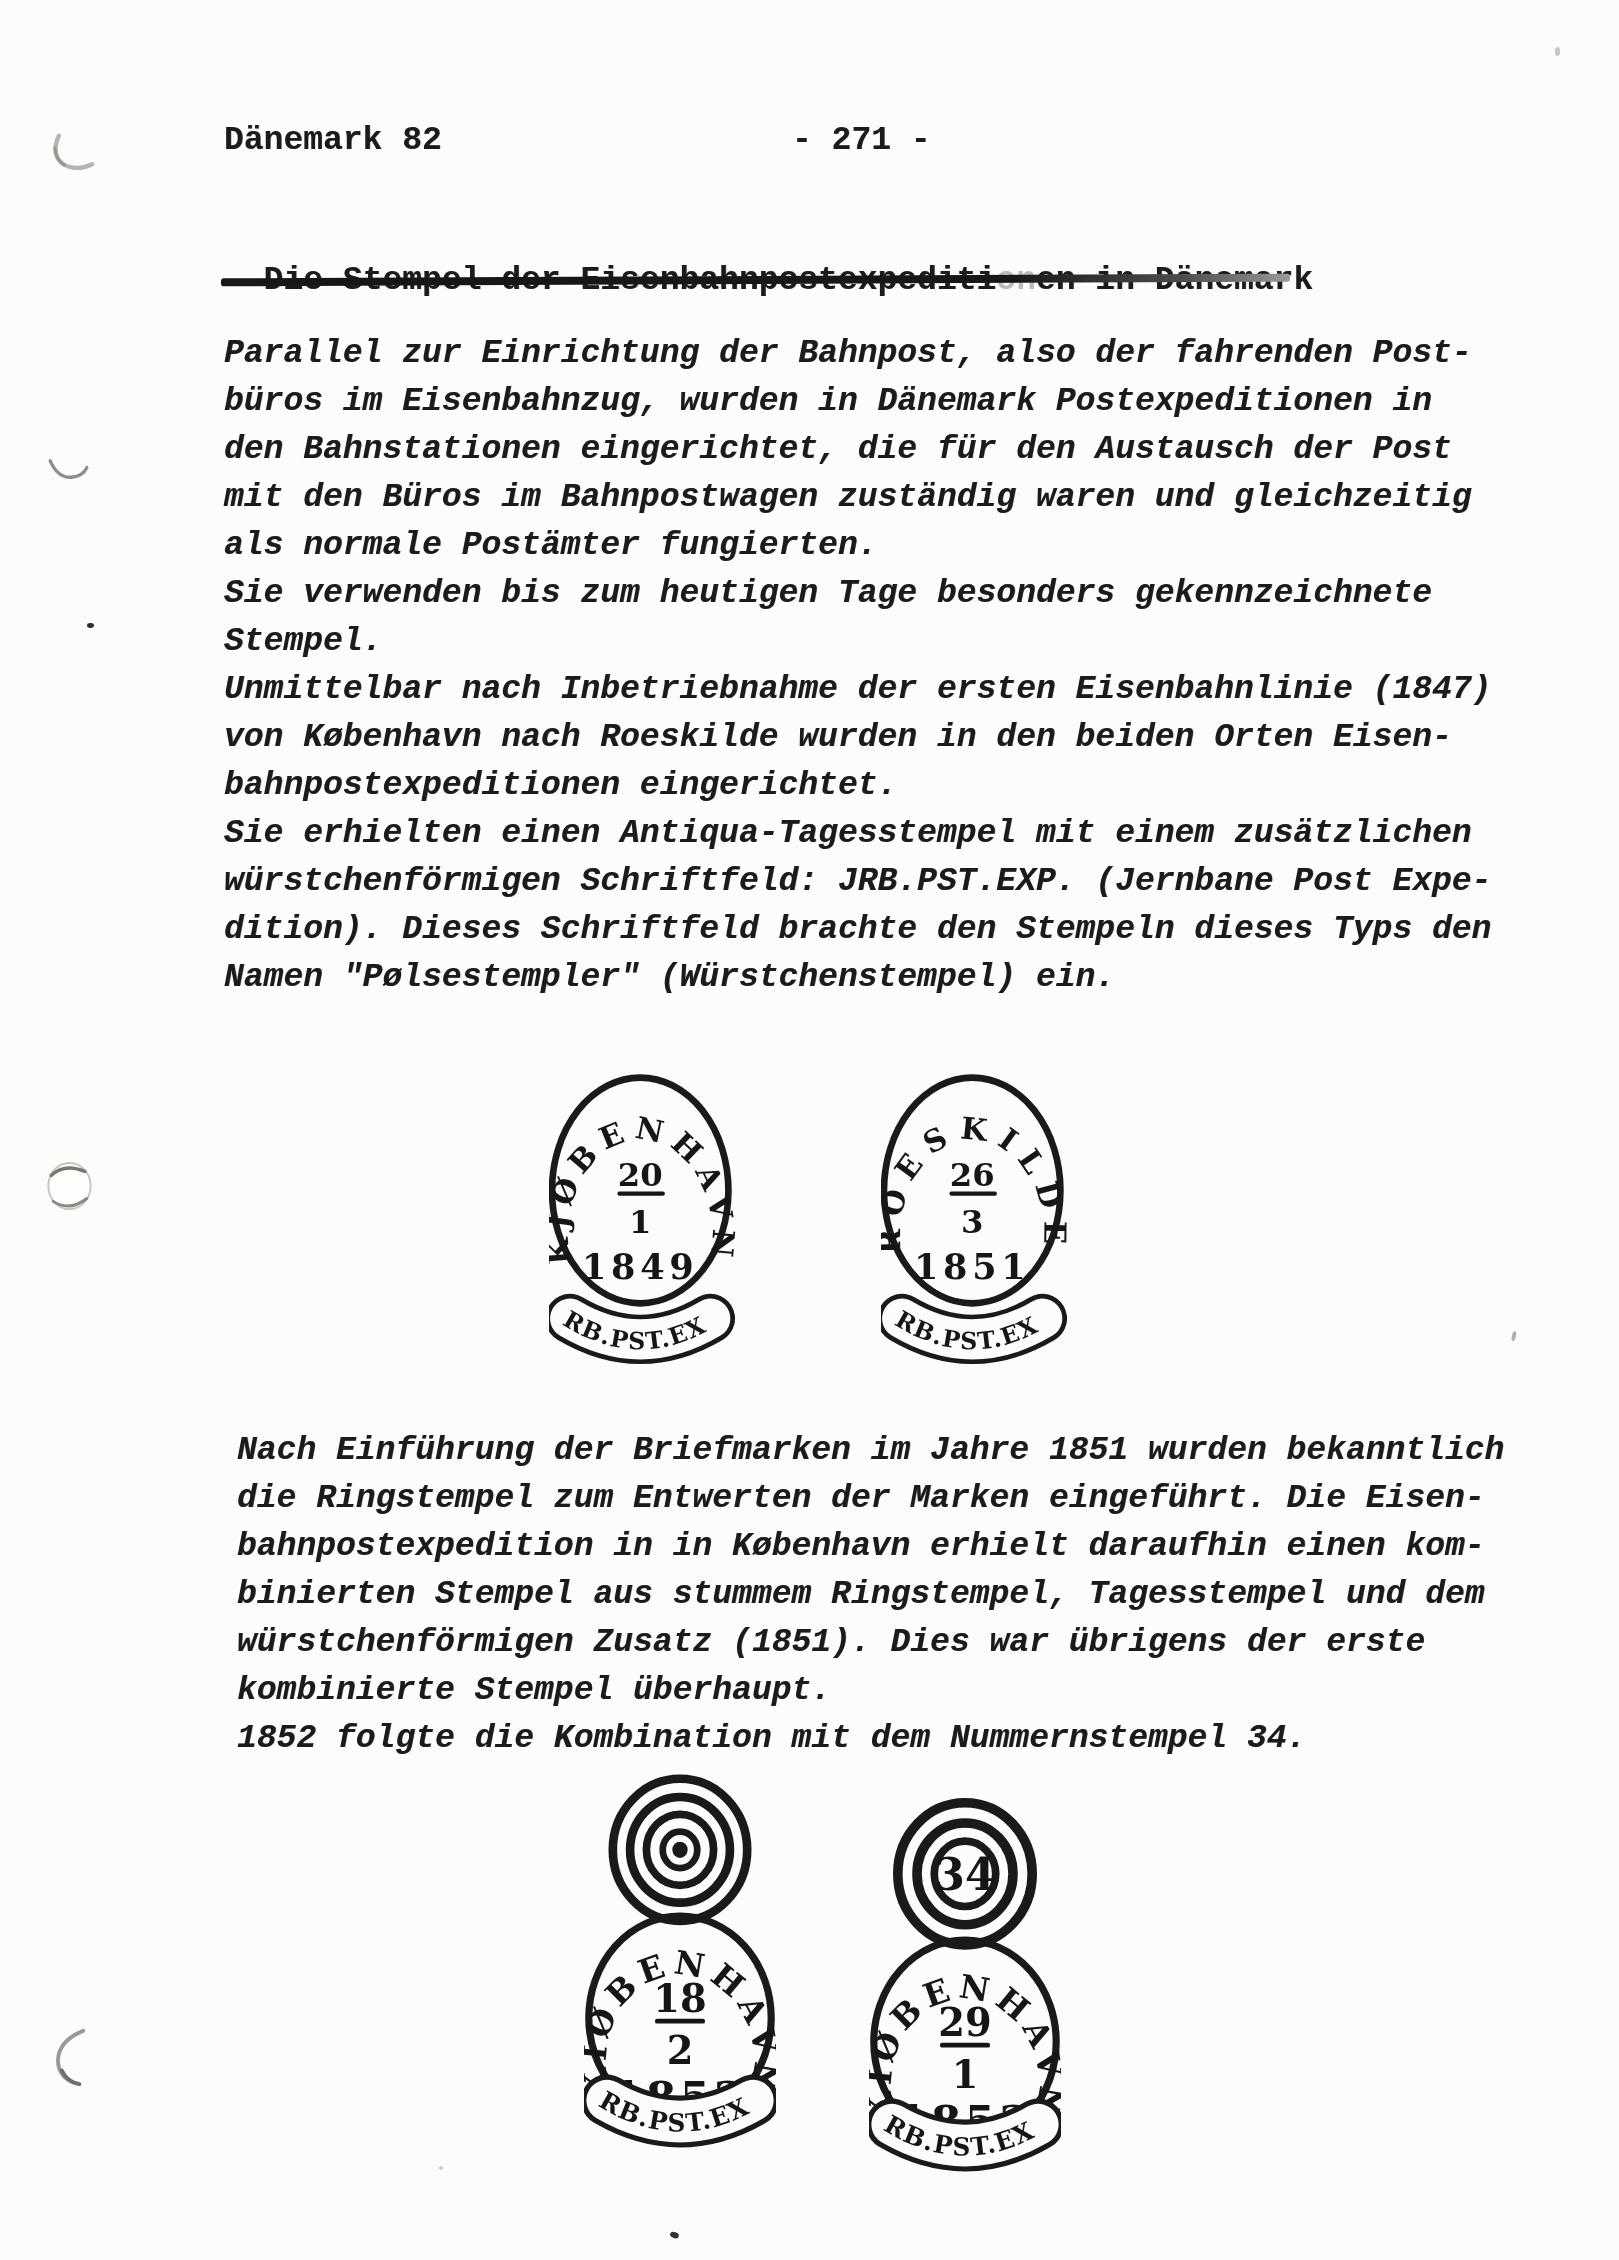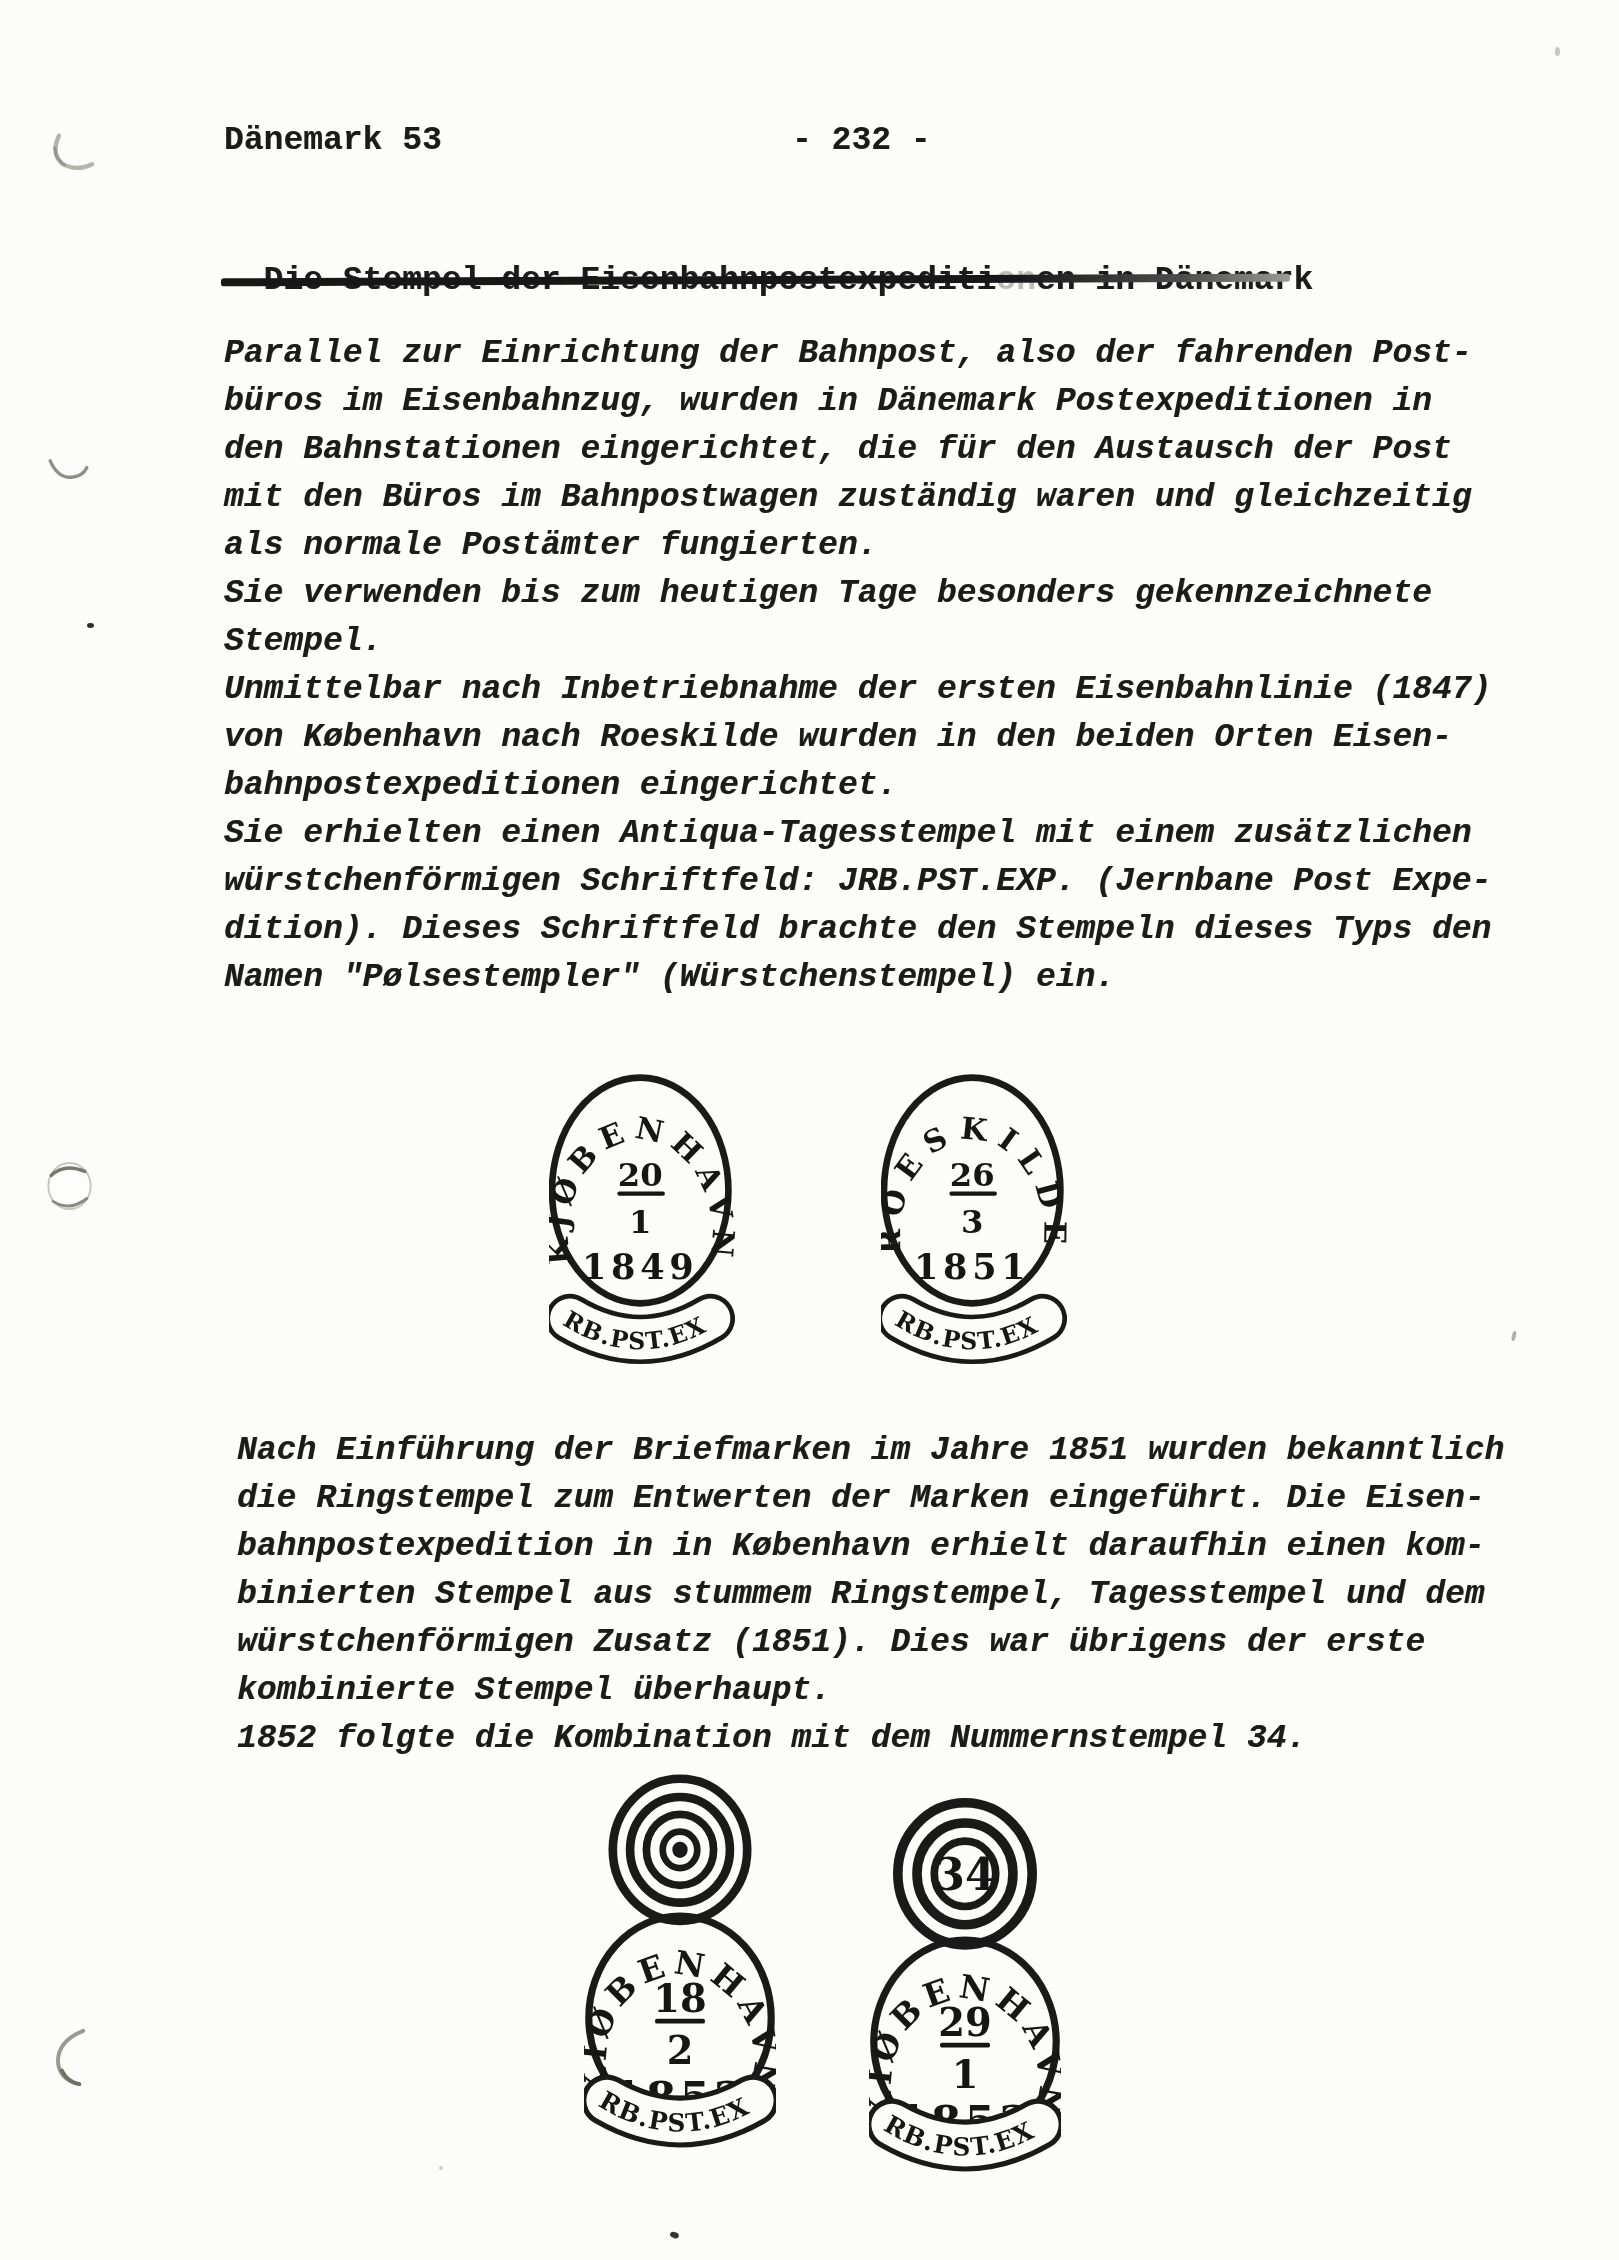--- a/index.html
+++ b/index.html
@@ -26,22 +26,22 @@
   .band-inner{stroke:#fcfcfa;fill:none;stroke-linecap:round;}
   .ringline{stroke:#1a1a1a;fill:none;}
   .fracbar{fill:#161616;}
   .faded{color:#bcbcb8;text-shadow:none;}
   .artifact{position:absolute;filter:blur(0.5px);}
   .speck{position:absolute;border-radius:50%;}
 </style>
 </head>
 <body>
 
-<div class="abs mono" style="left:224px;top:122px;">Dänemark 53</div>
-<div class="abs mono" style="left:792px;top:122px;">- 232 -</div>
+<div class="abs mono" style="left:224px;top:122px;">Dänemark 82</div>
+<div class="abs mono" style="left:792px;top:122px;">- 271 -</div>
 
 <div class="abs mono" style="left:224px;top:225px;">
   <span>Die Stempel der Eisenbahnpostexpediti</span><span class="faded">on</span><span>en in Dänemark</span>
 </div>
 <div id="title-underline"></div>
 
 <div class="abs mono para" style="left:224px;top:330px;"><div>Parallel zur Einrichtung der Bahnpost, also der fahrenden Post-</div><div>büros im Eisenbahnzug, wurden in Dänemark Postexpeditionen in</div><div>den Bahnstationen eingerichtet, die für den Austausch der Post</div><div>mit den Büros im Bahnpostwagen zuständig waren und gleichzeitig</div><div>als normale Postämter fungierten.</div><div>Sie verwenden bis zum heutigen Tage besonders gekennzeichnete</div><div>Stempel.</div><div>Unmittelbar nach Inbetriebnahme der ersten Eisenbahnlinie (1847)</div><div>von København nach Roeskilde wurden in den beiden Orten Eisen-</div><div>bahnpostexpeditionen eingerichtet.</div><div>Sie erhielten einen Antiqua-Tagesstempel mit einem zusätzlichen</div><div>würstchenförmigen Schriftfeld: JRB.PST.EXP. (Jernbane Post Expe-</div><div>dition). Dieses Schriftfeld brachte den Stempeln dieses Typs den</div><div>Namen "Pølsestempler" (Würstchenstempel) ein.</div></div>
 
 <div class="stamp" style="left:549px;top:1070px;">
 <svg width="190" height="313" viewBox="0 0 200 330" xmlns="http://www.w3.org/2000/svg">

